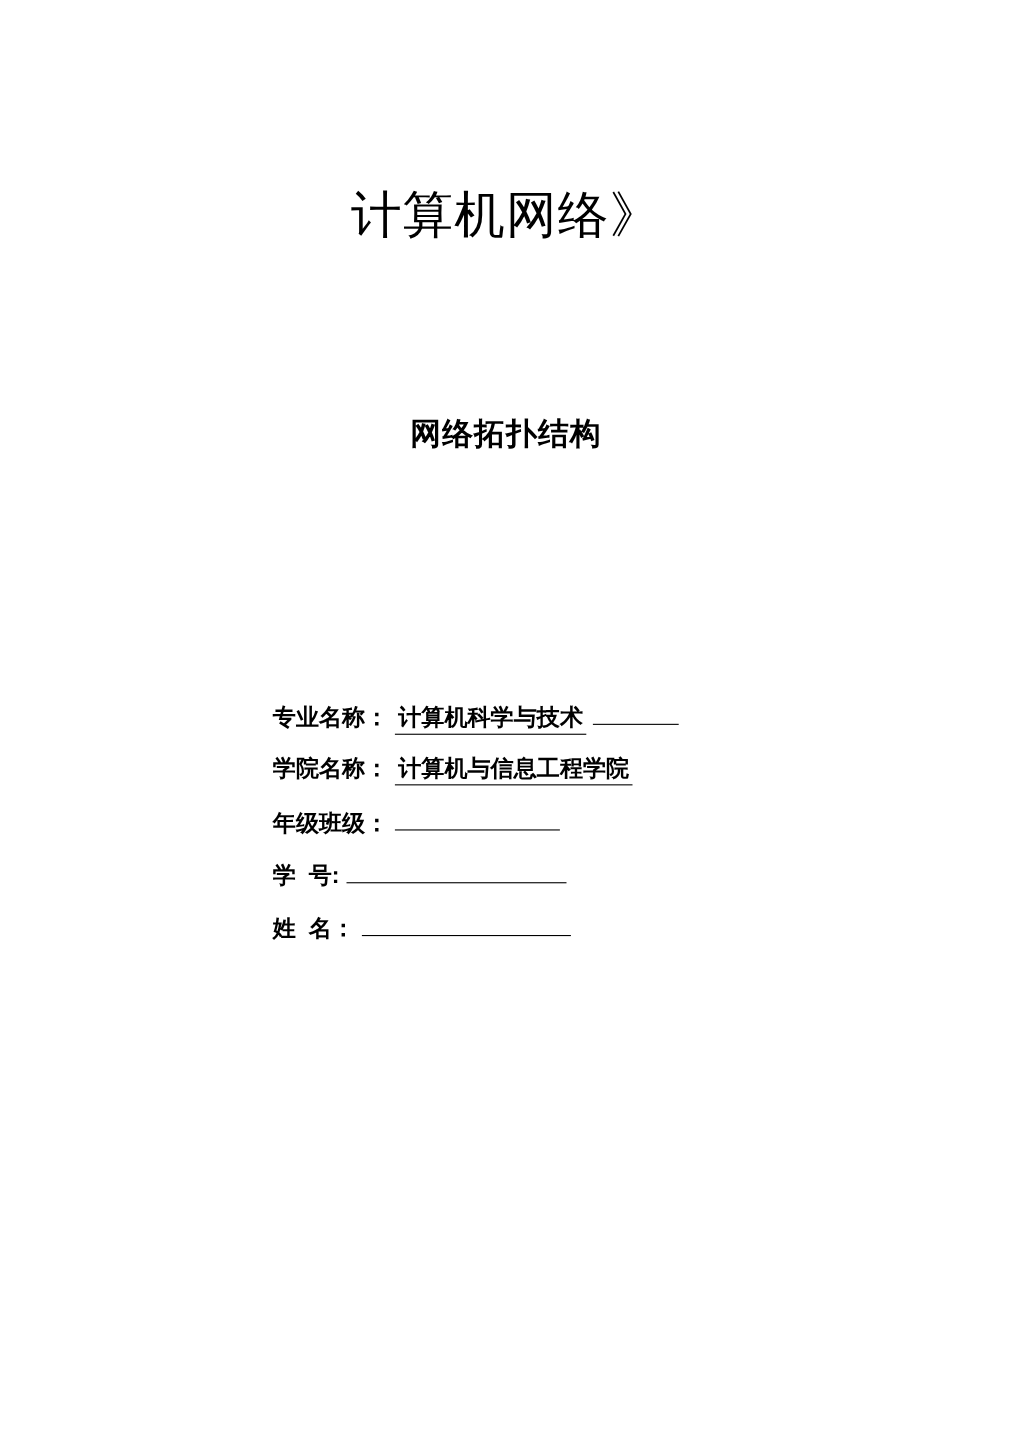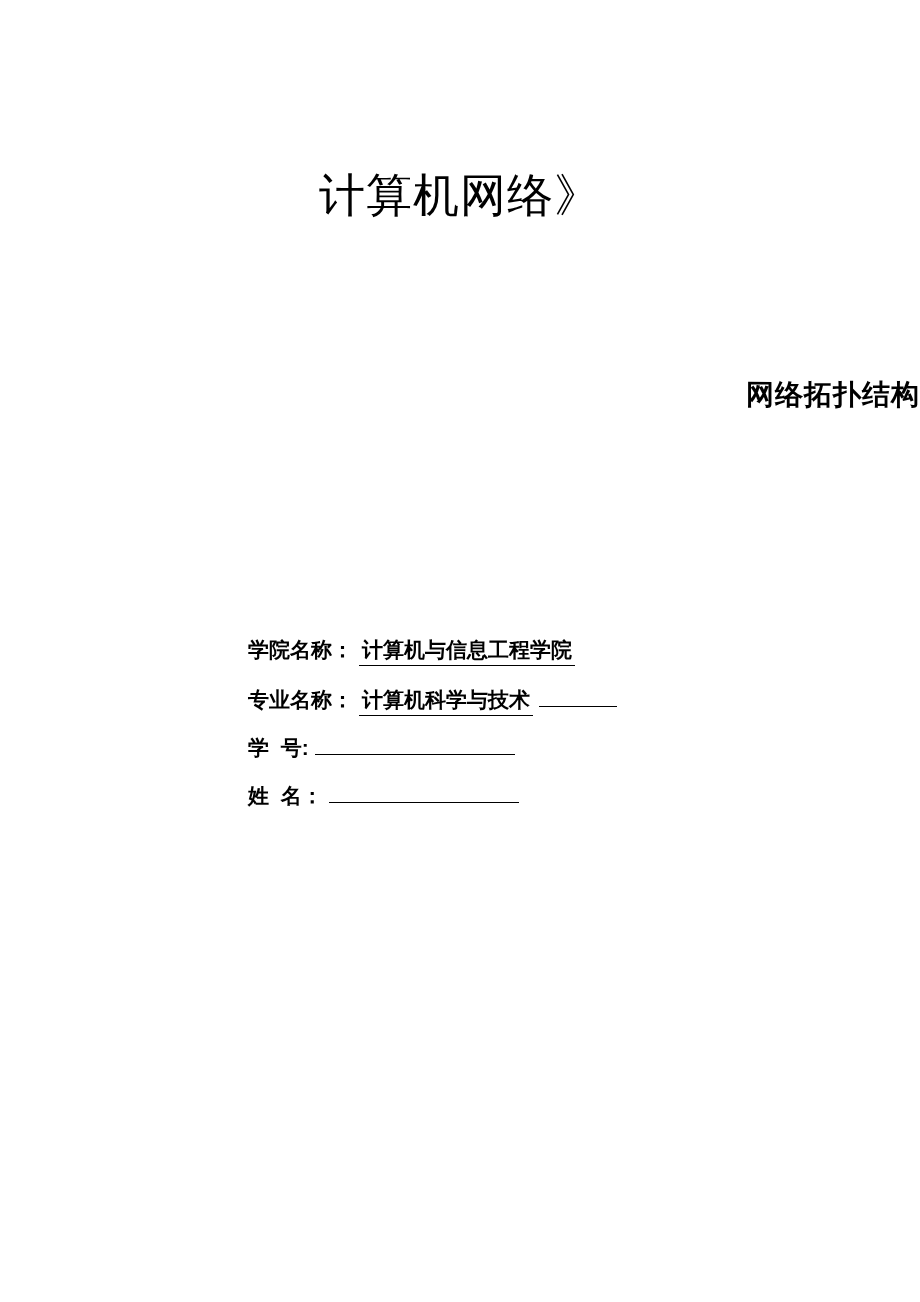--- a/index.html
+++ b/index.html
@@ -36,21 +36,21 @@
     letter-spacing: 1px;
     white-space: pre;
   }
 
   
   .doc-subtitle {
     position: absolute;
     top: 378px;
     left: 0;
     width: 920px;
-    text-align: right;
+    text-align: center;
     font-family: "Liberation Sans", "DejaVu Sans", sans-serif;
     font-weight: bold;
     font-size: 28px;
     line-height: 1.2;
     letter-spacing: 1px;
     white-space: pre;
   }
 
   
   .fields {
@@ -102,33 +102,38 @@
 
 <div class="page">
 
   <div class="doc-title">计算机网络》</div>
 
   <div class="doc-subtitle">网络拓扑结构</div>
 
   <div class="fields">
 
     <div class="field-row">
-      <span class="field-label">学院名称：</span>
-      <span class="gap-sm"></span>
-      <span class="field-value">计算机与信息工程学院</span>
-    </div>
-
-    <div class="field-row">
       <span class="field-label">专业名称：</span>
       <span class="gap-sm"></span>
       <span class="field-value">计算机科学与技术</span>
       <span class="gap-sm"></span>
       <span class="field-blank blank-w1"></span>
     </div>
 
+    <div class="field-row">
+      <span class="field-label">学院名称：</span>
+      <span class="gap-sm"></span>
+      <span class="field-value">计算机与信息工程学院</span>
+    </div>
+
+    <div class="field-row">
+      <span class="field-label">年级班级：</span>
+      <span class="gap-sm"></span>
+      <span class="field-blank blank-w2"></span>
+    </div>
 
     <div class="field-row">
       <span class="field-label">学  号:</span>
       <span class="gap-sm"></span>
       <span class="field-blank blank-w4"></span>
     </div>
 
     <div class="field-row">
       <span class="field-label">姓  名：</span>
       <span class="gap-sm"></span>

